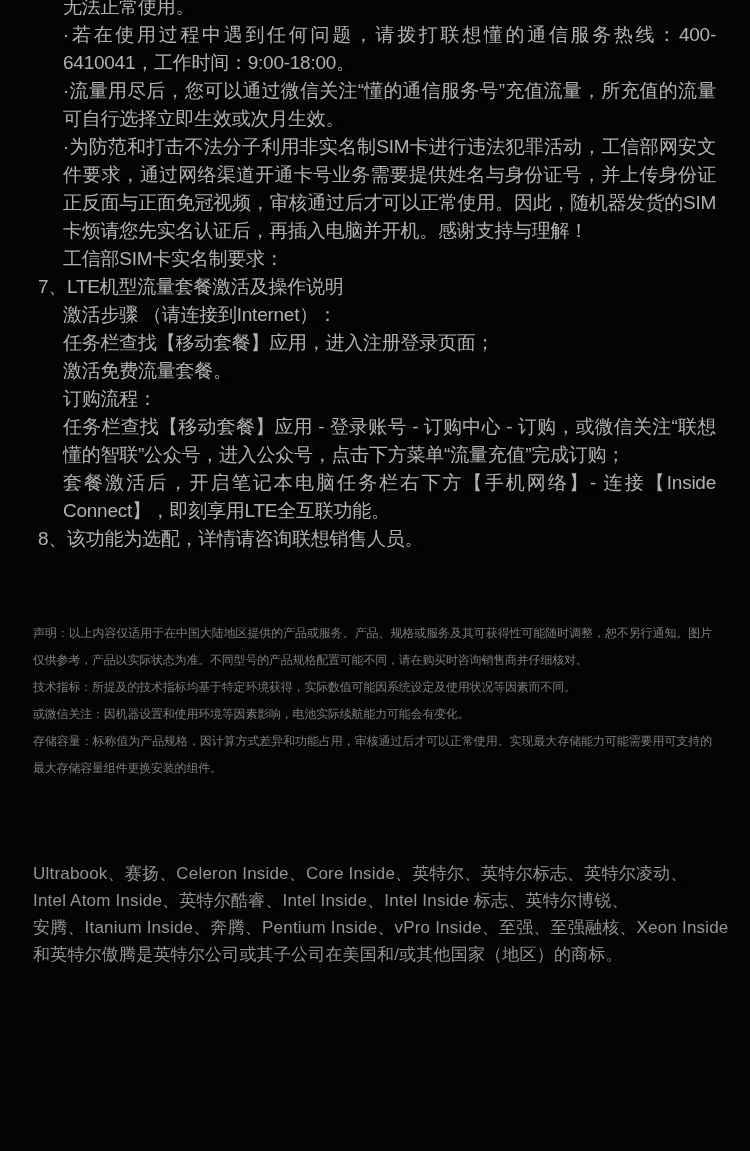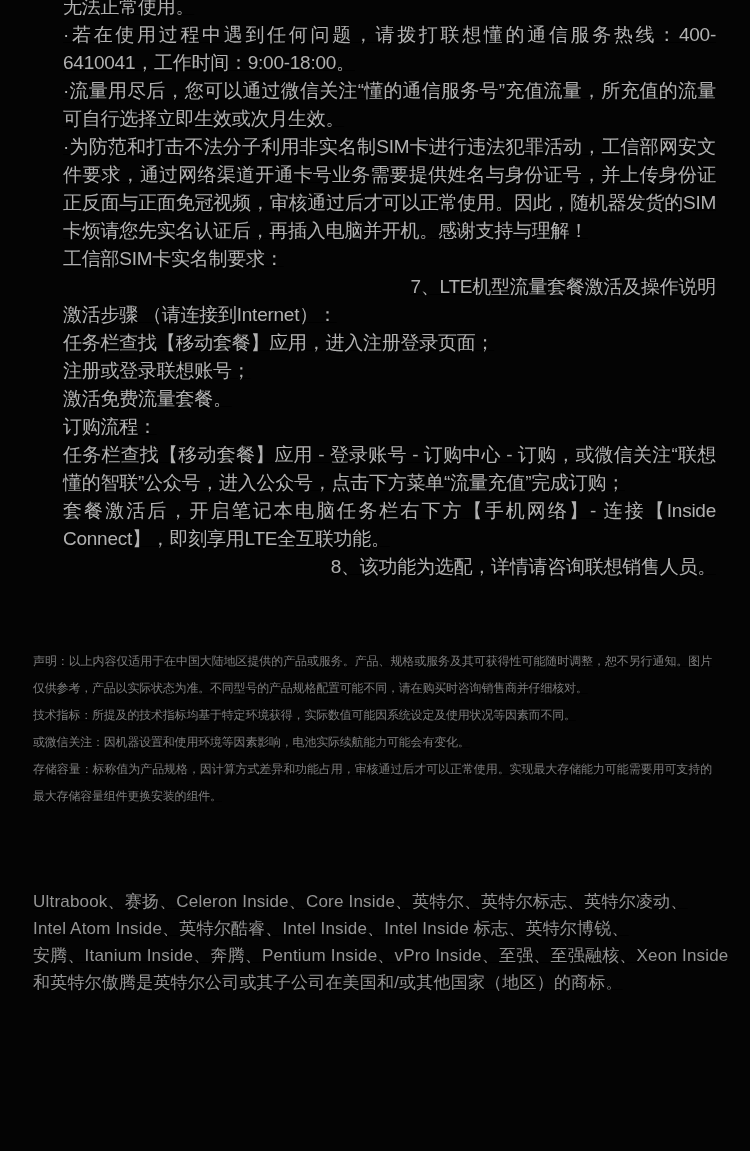--- a/index.html
+++ b/index.html
@@ -29,21 +29,21 @@
     font-size: 19px;
     line-height: 28px;
     letter-spacing: -0.25px;
   }
   .list-section .para {
     text-align: justify;
     text-justify: inter-ideograph;
   }
   .list-section .numbered {
     margin-left: -25px; 
-    text-align: right;
+    text-align: left;
   }
   
   .disclaimer-section {
     margin-top: 60px;
     margin-left: 33px;
     margin-right: 38px;
     color: #7d7d7d;
     font-size: 12px;
     line-height: 27px;
     letter-spacing: -0.2px;
@@ -75,21 +75,20 @@
   <div class="list-section">
     <div class="para">无法正常使用。</div>
     <div class="para">·若在使用过程中遇到任何问题，请拨打联想懂的通信服务热线：400-6410041，工作时间：9:00-18:00。</div>
     <div class="para">·流量用尽后，您可以通过微信关注“懂的通信服务号”充值流量，所充值的流量可自行选择立即生效或次月生效。</div>
     <div class="para">·为防范和打击不法分子利用非实名制SIM卡进行违法犯罪活动，工信部网安文件要求，通过网络渠道开通卡号业务需要提供姓名与身份证号，并上传身份证正反面与正面免冠视频，审核通过后才可以正常使用。因此，随机器发货的SIM卡烦请您先实名认证后，再插入电脑并开机。感谢支持与理解！</div>
     <div class="para">工信部SIM卡实名制要求：</div>
 
     <div class="para numbered">7、LTE机型流量套餐激活及操作说明</div>
     <div class="para">激活步骤 （请连接到Internet）：</div>
     <div class="para">任务栏查找【移动套餐】应用，进入注册登录页面；</div>
-    <div class="para">注册或登录联想账号；</div>
     <div class="para">激活免费流量套餐。</div>
     <div class="para">订购流程：</div>
     <div class="para">任务栏查找【移动套餐】应用 - 登录账号 - 订购中心 - 订购，或微信关注“联想懂的智联”公众号，进入公众号，点击下方菜单“流量充值”完成订购；</div>
     <div class="para">套餐激活后，开启笔记本电脑任务栏右下方【手机网络】- 连接【Inside Connect】，即刻享用LTE全互联功能。</div>
 
     <div class="para numbered">8、该功能为选配，详情请咨询联想销售人员。</div>
   </div>
 
   <div class="disclaimer-section">
     <div class="para">声明：以上内容仅适用于在中国大陆地区提供的产品或服务。产品、规格或服务及其可获得性可能随时调整，恕不另行通知。图片仅供参考，产品以实际状态为准。不同型号的产品规格配置可能不同，请在购买时咨询销售商并仔细核对。</div>

